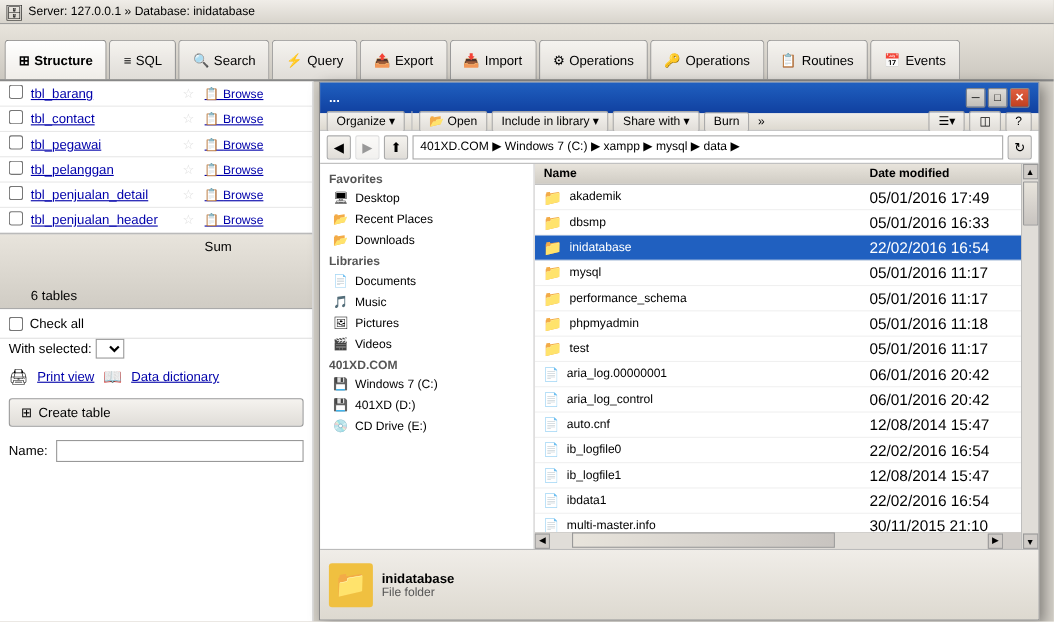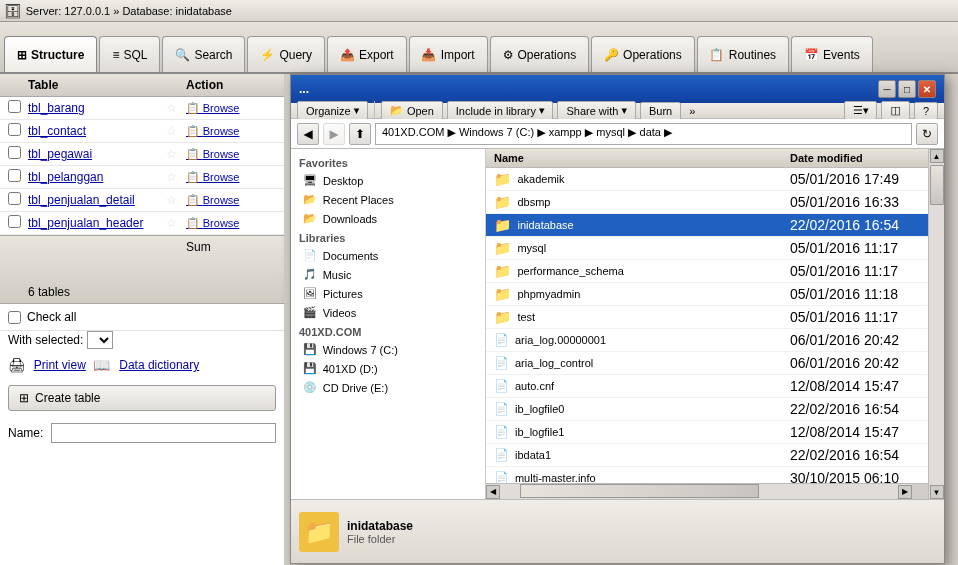--- a/index.html
+++ b/index.html
@@ -384,24 +384,20 @@
   <div class="nav-tab">
     <span>📅</span>
     <span>Events</span>
   </div>
 </div>
 
 <div class="main-layout">
 
   <div class="left-panel">
 
-    <div class="table-header">
-      <div class="col-table" style="padding-left:20px;">Table</div>
-      <div class="col-action">Action</div>
-    </div>
 
     <div class="table-row">
       <div class="col-check"><input type="checkbox" class="checkbox-input" style=""></div>
       <div class="col-name">tbl_barang</div>
       <div class="col-star"><span class="star-icon">☆</span></div>
       <div class="col-browse"><span>📋 <span>Browse</span></span></div>
     </div>
     <div class="table-row">
       <div class="col-check"><input type="checkbox" class="checkbox-input" style=""></div>
       <div class="col-name">tbl_contact</div>
@@ -663,21 +659,21 @@
                 <span class="file-icon">📄</span>
                 <span>ibdata1</span>
               </div>
             <div class="col-date">22/02/2016 16:54</div>
           </div>
           <div class="file-item">
             <div class="col-name">
                 <span class="file-icon">📄</span>
                 <span>multi-master.info</span>
               </div>
-            <div class="col-date">30/10/2015 06:10</div>
+            <div class="col-date">30/11/2015 21:10</div>
           </div>
         </div>
 
         <div class="horiz-scroll">
           <div class="horiz-scroll-arrow">◀</div>
           <div class="horiz-scroll-track">
             <div class="horiz-scroll-thumb"></div>
           </div>
           <div class="horiz-scroll-arrow">▶</div>
           <div class="corner"></div>

